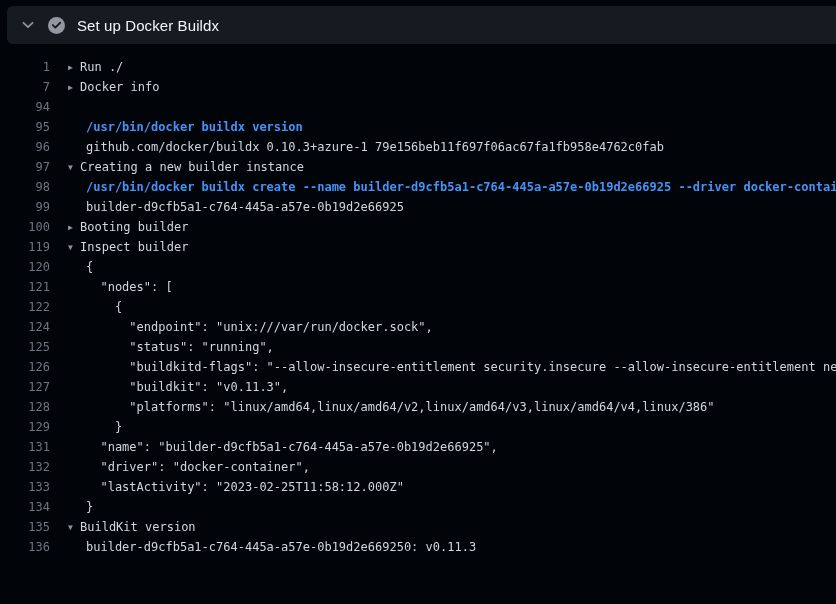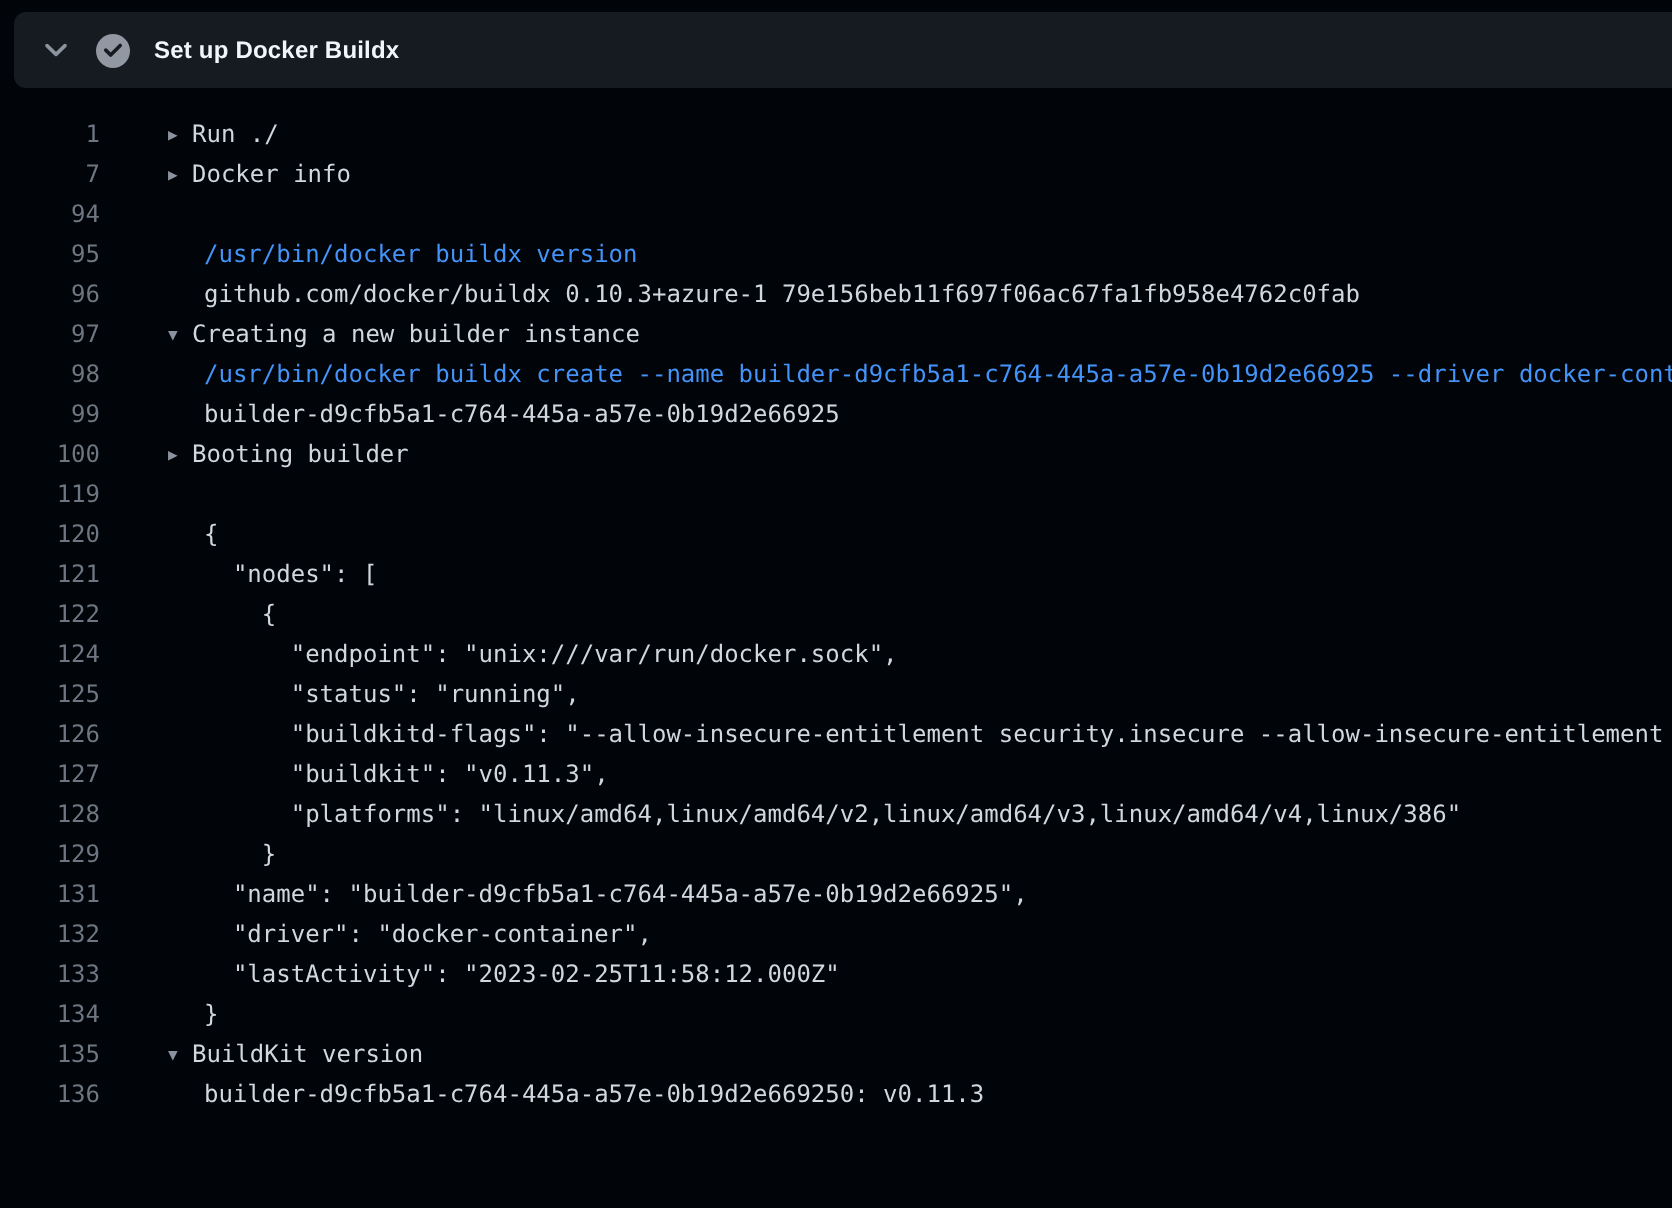--- a/index.html
+++ b/index.html
@@ -19,48 +19,48 @@
     cursor: pointer;
   }
   .icon-btn {
     width: 24px; height: 24px;
     display: inline-flex; align-items: center; justify-content: center;
     flex-shrink: 0;
   }
   .check-wrap { margin-left: 7px; margin-right: 12px; width: 18px; height: 18px;
     display: inline-flex; align-items: center; justify-content: center; flex-shrink: 0; }
   .step-title {
-    color: #f0f6fc; font-size: 12px; font-weight: 700;
+    color: #f0f6fc; font-size: 15px; font-weight: 400;
     letter-spacing: 0.1px;
   }
   .log-area {
     position: absolute; left: 0; top: 44px; right: 0; bottom: 0;
     padding-top: 13px;
     font-family: "DejaVu Sans Mono", "Liberation Mono", monospace;
     font-size: 12px;
     overflow: hidden;
   }
   .row {
     display: flex; height: 20px; line-height: 20px;
     white-space: pre;
   }
   .num {
     width: 50px; flex-shrink: 0;
     text-align: right;
     color: #6e7681;
     cursor: pointer;
   }
-  .content { margin-left: 34px; color: #d0d7de; }
+  .content { margin-left: 18px; color: #d0d7de; }
   .content .marker {
     display: inline-block; width: 12px;
     color: #8b949e; font-size: 8px; vertical-align: 1px;
   }
   .row.group { cursor: pointer; }
   .row.output .content, .row.command .content { padding-left: 18px; }
-  .row.command .content { color: #4493f8; font-weight: 400; }
+  .row.command .content { color: #4493f8; font-weight: 700; }
 </style>
 </head>
 <body>
 
 <div class="step-header">
   <span class="icon-btn">
     <svg width="14" height="14" viewBox="0 0 14 14">
       <path d="M2.5 4.8 L7 9.2 L11.5 4.8" fill="none" stroke="#8b949e" stroke-width="1.8" stroke-linecap="round" stroke-linejoin="round"></path>
     </svg>
   </span>
@@ -76,21 +76,21 @@
 <div class="log-area" id="log-lines">
     <div class="row group"><span class="num">1</span><span class="content"><span class="marker">▶</span><span>Run ./</span></span></div>
     <div class="row group"><span class="num">7</span><span class="content"><span class="marker">▶</span><span>Docker info</span></span></div>
     <div class="row group"><span class="num">94</span></div>
     <div class="row command"><span class="num">95</span><span class="content"><span>/usr/bin/docker buildx version</span></span></div>
     <div class="row output"><span class="num">96</span><span class="content"><span>github.com/docker/buildx 0.10.3+azure-1 79e156beb11f697f06ac67fa1fb958e4762c0fab</span></span></div>
     <div class="row group"><span class="num">97</span><span class="content"><span class="marker">▼</span><span>Creating a new builder instance</span></span></div>
     <div class="row command"><span class="num">98</span><span class="content"><span>/usr/bin/docker buildx create --name builder-d9cfb5a1-c764-445a-a57e-0b19d2e66925 --driver docker-container</span></span></div>
     <div class="row output"><span class="num">99</span><span class="content"><span>builder-d9cfb5a1-c764-445a-a57e-0b19d2e66925</span></span></div>
     <div class="row group"><span class="num">100</span><span class="content"><span class="marker">▶</span><span>Booting builder</span></span></div>
-    <div class="row group"><span class="num">119</span></div>
+    <div class="row group"><span class="num">119</span><span class="content"><span class="marker">▼</span><span>Inspect builder</span></span></div>
     <div class="row output"><span class="num">120</span><span class="content"><span>{</span></span></div>
     <div class="row output"><span class="num">121</span><span class="content"><span>  "nodes": [</span></span></div>
     <div class="row output"><span class="num">122</span><span class="content"><span>    {</span></span></div>
     <div class="row output"><span class="num">124</span><span class="content"><span>      "endpoint": "unix:///var/run/docker.sock",</span></span></div>
     <div class="row output"><span class="num">125</span><span class="content"><span>      "status": "running",</span></span></div>
     <div class="row output"><span class="num">126</span><span class="content"><span>      "buildkitd-flags": "--allow-insecure-entitlement security.insecure --allow-insecure-entitlement network.host",</span></span></div>
     <div class="row output"><span class="num">127</span><span class="content"><span>      "buildkit": "v0.11.3",</span></span></div>
     <div class="row output"><span class="num">128</span><span class="content"><span>      "platforms": "linux/amd64,linux/amd64/v2,linux/amd64/v3,linux/amd64/v4,linux/386"</span></span></div>
     <div class="row output"><span class="num">129</span><span class="content"><span>    }</span></span></div>
     <div class="row output"><span class="num">131</span><span class="content"><span>  "name": "builder-d9cfb5a1-c764-445a-a57e-0b19d2e66925",</span></span></div>

